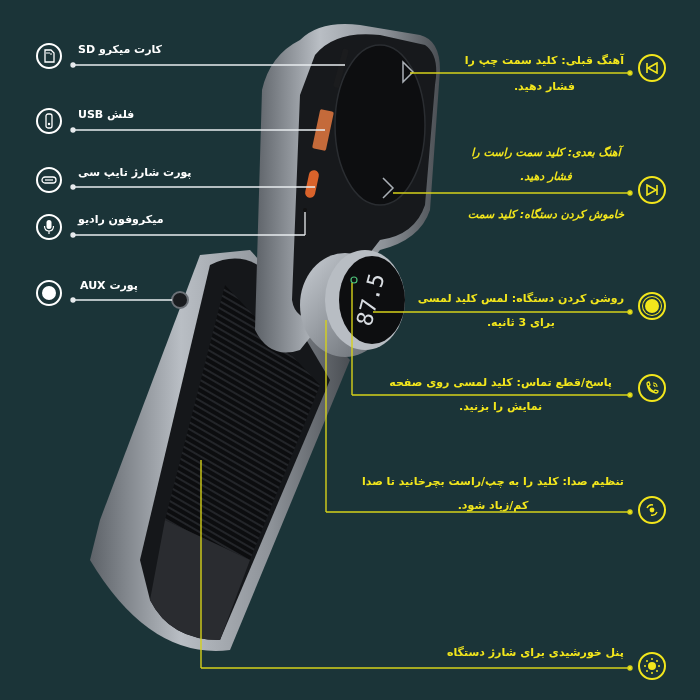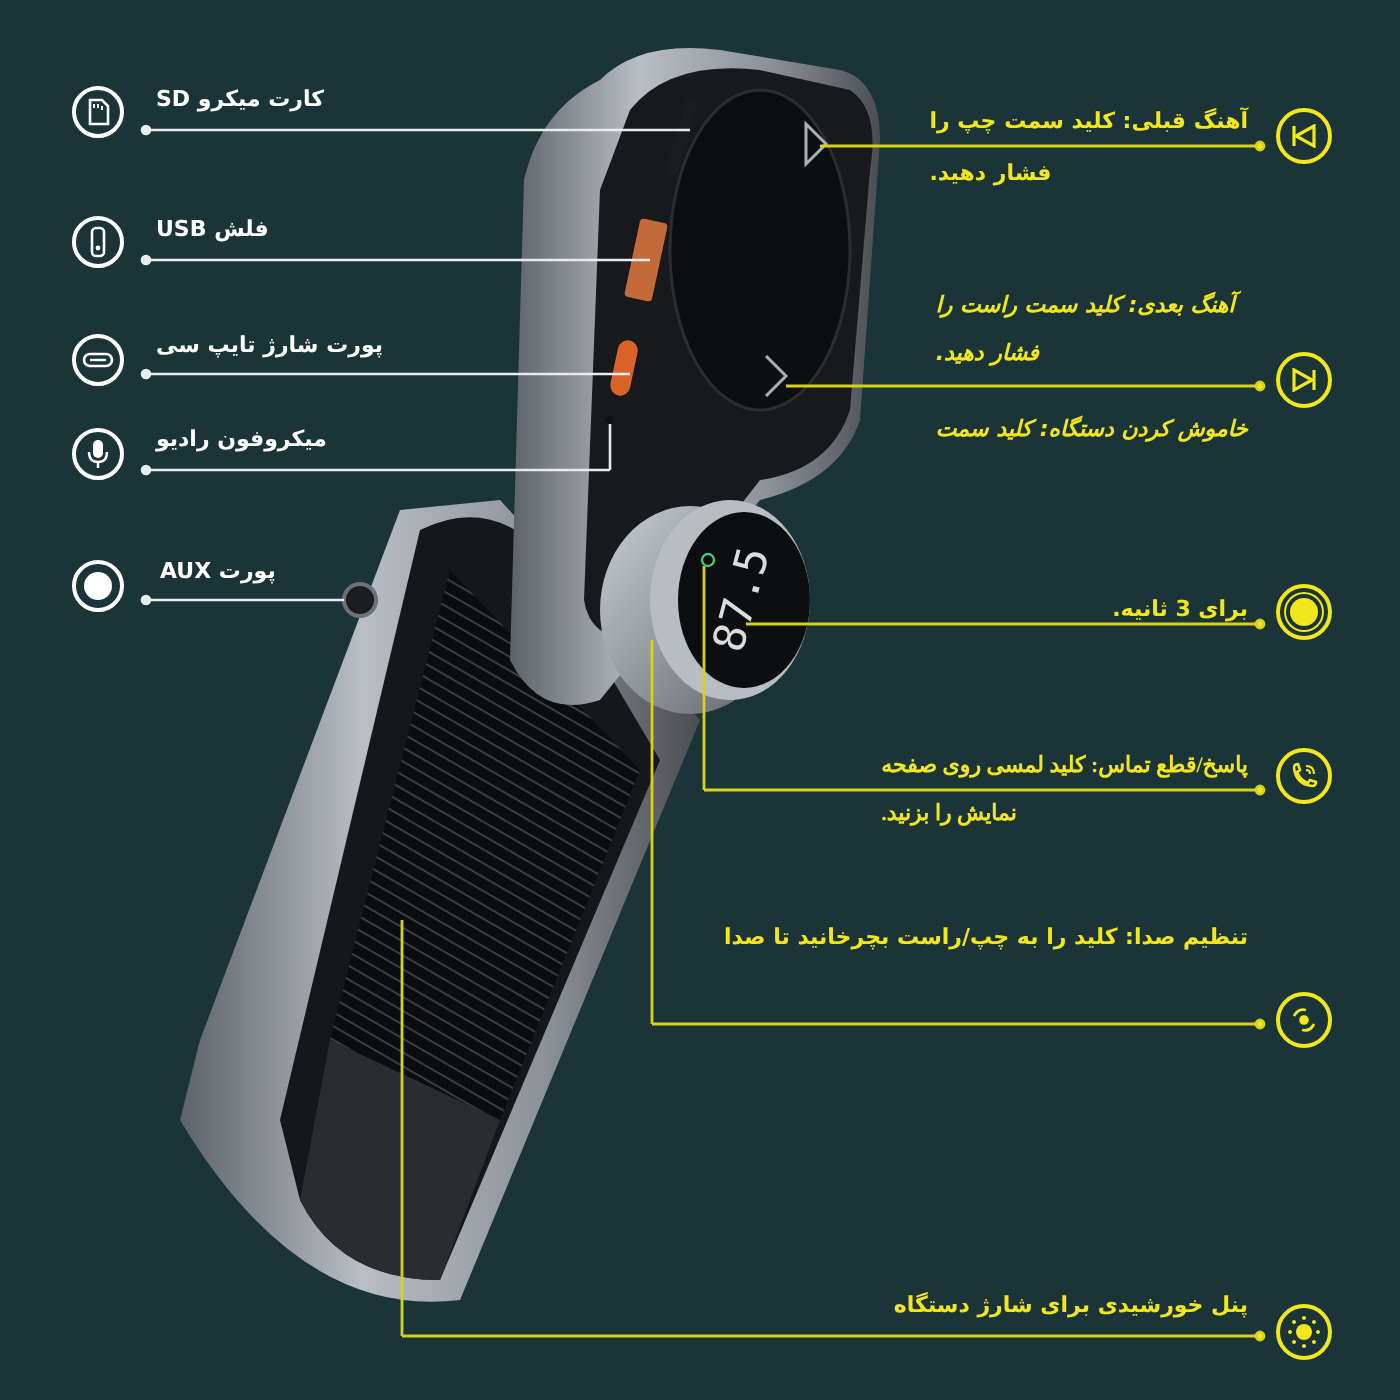--- a/index.html
+++ b/index.html
@@ -10,21 +10,21 @@
       position: relative;
     }
     .stage { position: absolute; inset: 0; }
     svg.art { position: absolute; left: 0; top: 0; }
     .lbl-left {
       position: absolute; color: #ffffff; font-weight: bold; font-size: 11px;
       direction: rtl; white-space: nowrap;
     }
     .lbl-right {
       position: absolute; color: #f2e61c; font-weight: bold; font-size: 11px;
-      direction: rtl; text-align: left; white-space: nowrap; line-height: 18px;
+      direction: rtl; text-align: center; white-space: nowrap; line-height: 18px;
     }
     .icon-left {
       position: absolute; width: 26px; height: 26px; border: 2px solid #ffffff;
       border-radius: 50%; box-sizing: border-box;
       display: flex; align-items: center; justify-content: center; color: #fff;
     }
     .icon-right {
       position: absolute; width: 28px; height: 28px; border: 2px solid #f2e61c;
       border-radius: 50%; box-sizing: border-box;
       display: flex; align-items: center; justify-content: center; color: #f2e61c;
@@ -173,40 +173,42 @@
     <div style="margin-top:20px;">خاموش کردن دستگاه: کلید سمت</div>
   </div>
   <div class="icon-right" style="left:638px;top:176px;">
     <svg width="14" height="12" viewBox="0 0 14 12">
         <line x1="12" y1="1" x2="12" y2="11" stroke="#f2e61c" stroke-width="1.6"></line>
         <path d="M2 1 L11 6 L2 11 Z" fill="none" stroke="#f2e61c" stroke-width="1.6"></path>
       </svg>
   </div>
 
   <div class="lbl-right" style="right:76px;top:290px;">
+    <div>روشن کردن دستگاه: لمس کلید لمسی</div>
     <div style="margin-top:6px;">برای 3 ثانیه.</div>
   </div>
   <div class="icon-right" style="left:638px;top:292px;">
     <div style="width:14px;height:14px;border-radius:50%;background:#f2e61c;box-shadow:0 0 0 2px #1b3438,0 0 0 3px #f2e61c;"></div>
   </div>
 
-  <div class="lbl-right" style="right:76px;top:374px;font-family:Liberation Serif, serif;">
+  <div class="lbl-right" style="right:88px;top:374px;">
     <div>پاسخ/قطع تماس: کلید لمسی روی صفحه</div>
     <div style="margin-top:6px;">نمایش را بزنید.</div>
   </div>
   <div class="icon-right" style="left:638px;top:374px;">
     <svg width="14" height="14" viewBox="0 0 14 14">
         <path d="M2 3 Q2 1 4 1 L5 4 L3.5 5 Q5 9 9 10.5 L10 9 L13 10 Q13 12 11 12 Q3 11 2 3 Z" fill="none" stroke="#f2e61c" stroke-width="1.3"></path>
         <path d="M8 2 Q12 2 12 6" fill="none" stroke="#f2e61c" stroke-width="1.1"></path>
         <path d="M8 4 Q10 4 10 6" fill="none" stroke="#f2e61c" stroke-width="1.1"></path>
       </svg>
   </div>
 
-  <div class="lbl-right" style="right:76px;top:460px;">
+  <div class="lbl-right" style="right:76px;top:473px;">
     <div>تنظیم صدا: کلید را به چپ/راست بچرخانید تا صدا</div>
+    <div style="margin-top:6px;">کم/زیاد شود.</div>
   </div>
   <div class="icon-right" style="left:638px;top:496px;">
     <svg width="16" height="16" viewBox="0 0 16 16">
         <path d="M3 6 Q5 2 9 3" fill="none" stroke="#f2e61c" stroke-width="1.4"></path>
         <path d="M13 10 Q11 14 7 13" fill="none" stroke="#f2e61c" stroke-width="1.4"></path>
         <circle cx="8" cy="8" r="2.4" fill="#f2e61c"></circle>
       </svg>
   </div>
 
   <div class="lbl-right" style="right:76px;top:644px;">

